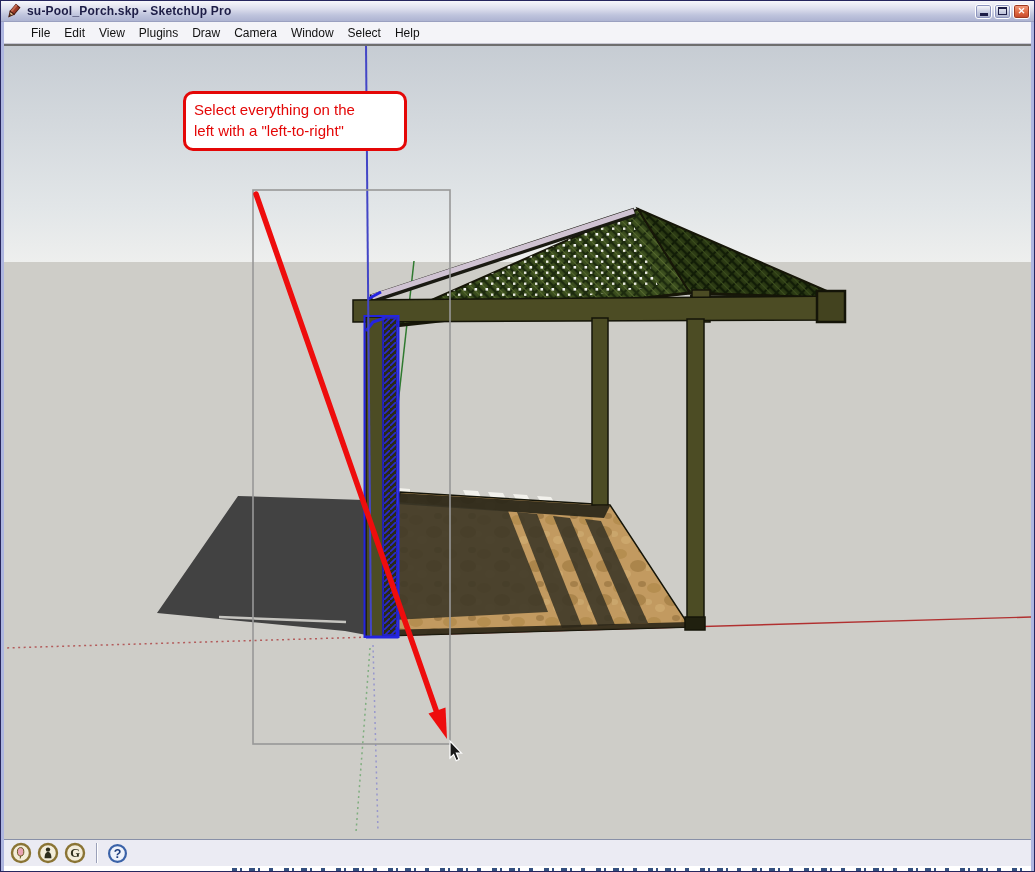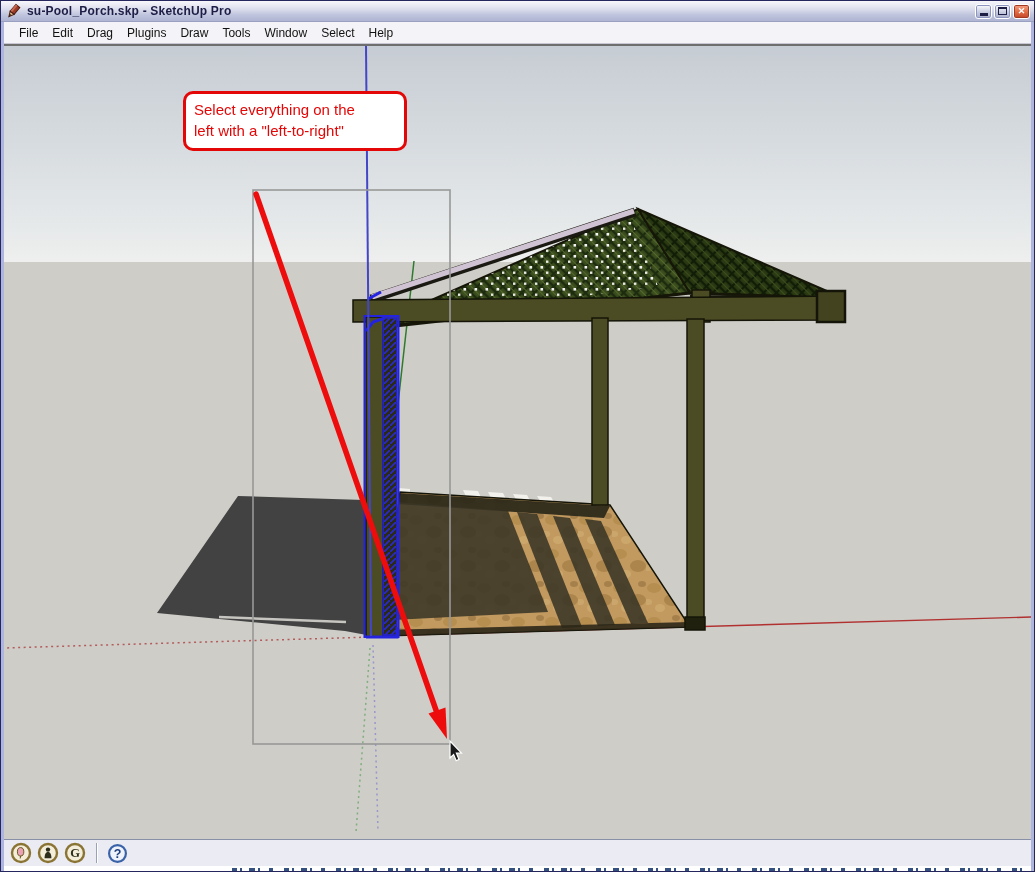--- a/index.html
+++ b/index.html
@@ -35,21 +35,21 @@
     background: linear-gradient(#f4a286, #e06a42 55%, #c2452a);
     box-shadow: inset 0 0 0 1px #a03a20;
     color: #fff; font-weight: bold;
   }
   .glyph-min { width: 8px; height: 3px; background: #1d1d46; margin-top: 7px; }
   .glyph-max { width: 9px; height: 8px; border: 1px solid #1d1d46; border-top-width: 2px; }
 
   
   .menubar {
     position: absolute; left: 3px; top: 21px; width: 1027px; height: 22px;
-    background: #f4f4f8; display: flex; align-items: center; padding-left: 8px;
+    background: #f4f4f8; display: flex; align-items: center; padding-left: 20px;
     border-bottom: 1px solid #c8c8d4;
   }
   .menu-item {
     font-size: 12px; color: #111; padding: 3px 7px; white-space: nowrap; cursor: default;
   }
 
   
   .viewport {
     position: absolute; left: 3px; top: 43px; width: 1027px; height: 795px;
     border-top: 2px solid #6e6e6e; background: #fef9c3; overflow: hidden;
@@ -123,24 +123,24 @@
         </span>
       <span class="winbtn close">
           <span>✕</span>
         </span>
     </span>
   </div>
 
   <div class="menubar">
     <span class="menu-item">File</span>
     <span class="menu-item">Edit</span>
-    <span class="menu-item">Drag</span>
+    <span class="menu-item">View</span>
     <span class="menu-item">Plugins</span>
     <span class="menu-item">Draw</span>
-    <span class="menu-item">Tools</span>
+    <span class="menu-item">Camera</span>
     <span class="menu-item">Window</span>
     <span class="menu-item">Select</span>
     <span class="menu-item">Help</span>
   </div>
 
   <div class="viewport">
     <svg class="scene" width="1027" height="795" viewBox="4 44 1027 795">
       <defs>
         <linearGradient id="sky" x1="0" y1="44" x2="0" y2="262" gradientUnits="userSpaceOnUse">
           <stop offset="0" stop-color="#c6ccd3"></stop>

